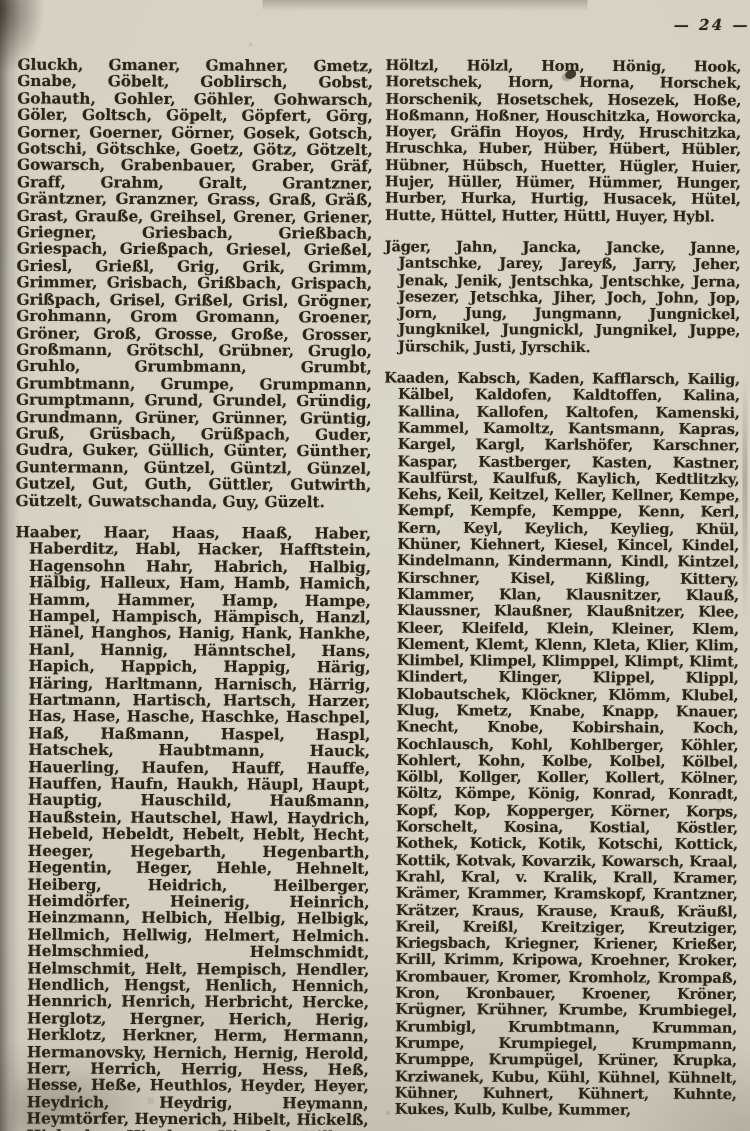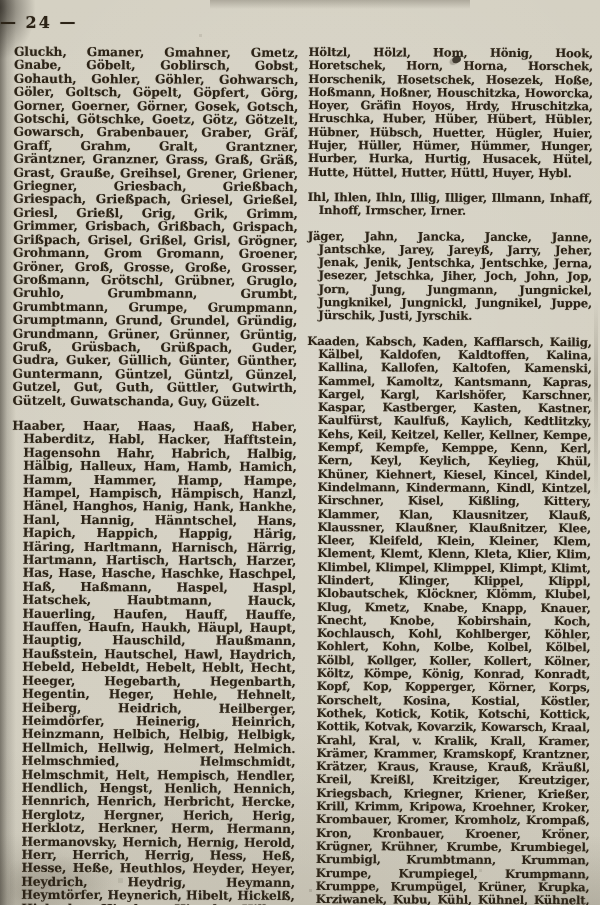--- a/index.html
+++ b/index.html
@@ -55,24 +55,25 @@
       310px 890px 0 1px rgba(70,64,52,0.16),
       120px 880px 0 2px rgba(70,64,52,0.10),
       480px 870px 0 1px rgba(70,64,52,0.14),
       590px 400px 0 1px rgba(70,64,52,0.15),
       200px 35px 0 1px rgba(70,64,52,0.12),
       95px 470px 0 1px rgba(70,64,52,0.10);
   }
 
   .page-number {
     position:absolute; top:13px; left:0; width:100%;
-    text-align:left;
-    font-size:16px; font-weight:bold; letter-spacing:2px;
+    text-align:right;
+    font-size:12px; font-weight:bold; letter-spacing:2px;
     color:#2c2316;
     text-shadow:0 0 1px rgba(44,35,22,0.35);
+    font-style:italic;
   }
 
   .text-block {
     position:absolute; left:14px; top:46px; width:579px;
     display:flex; gap:10px; align-items:flex-start;
     transform:rotate(0.25deg); transform-origin:50% 0;
     color:#2d2417;
     text-shadow:0 0 1px rgba(45,36,23,0.40);
     font-weight:bold;
   }
@@ -97,21 +98,20 @@
 
   <div class="page-number">— 24 —</div>
 
   <div class="text-block">
     <div class="column column-left">
         <p class="para">Gluckh, Gmaner, Gmahner, Gmetz, Gnabe, Göbelt, Goblirsch, Gobst, Gohauth, Gohler, Göhler, Gohwarsch, Göler, Goltsch, Göpelt, Göpfert, Görg, Gorner, Goerner, Görner, Gosek, Gotsch, Gotschi, Götschke, Goetz, Götz, Götzelt, Gowarsch, Grabenbauer, Graber, Gräf, Graff, Grahm, Gralt, Grantzner, Gräntzner, Granzner, Grass, Graß, Gräß, Grast, Grauße, Greihsel, Grener, Griener, Griegner, Griesbach, Grießbach, Griespach, Grießpach, Griesel, Grießel, Griesl, Grießl, Grig, Grik, Grimm, Grimmer, Grisbach, Grißbach, Grispach, Grißpach, Grisel, Grißel, Grisl, Grögner, Grohmann, Grom Gromann, Groener, Gröner, Groß, Grosse, Große, Grosser, Großmann, Grötschl, Grübner, Gruglo, Gruhlo, Grumbmann, Grumbt, Grumbtmann, Grumpe, Grumpmann, Grumptmann, Grund, Grundel, Gründig, Grundmann, Grüner, Grünner, Grüntig, Gruß, Grüsbach, Grüßpach, Guder, Gudra, Guker, Güllich, Günter, Günther, Guntermann, Güntzel, Güntzl, Günzel, Gutzel, Gut, Guth, Güttler, Gutwirth, Gützelt, Guwatschanda, Guy, Güzelt.</p>
         <p class="para hang">Haaber, Haar, Haas, Haaß, Haber, Haberditz, Habl, Hacker, Hafftstein, Hagensohn Hahr, Habrich, Halbig, Hälbig, Halleux, Ham, Hamb, Hamich, Hamm, Hammer, Hamp, Hampe, Hampel, Hampisch, Hämpisch, Hanzl, Hänel, Hanghos, Hanig, Hank, Hankhe, Hanl, Hannig, Hänntschel, Hans, Hapich, Happich, Happig, Härig, Häring, Harltmann, Harnisch, Härrig, Hartmann, Hartisch, Hartsch, Harzer, Has, Hase, Hasche, Haschke, Haschpel, Haß, Haßmann, Haspel, Haspl, Hatschek, Haubtmann, Hauck, Hauerling, Haufen, Hauff, Hauffe, Hauffen, Haufn, Haukh, Häupl, Haupt, Hauptig, Hauschild, Haußmann, Haußstein, Hautschel, Hawl, Haydrich, Hebeld, Hebeldt, Hebelt, Heblt, Hecht, Heeger, Hegebarth, Hegenbarth, Hegentin, Heger, Hehle, Hehnelt, Heiberg, Heidrich, Heilberger, Heimdörfer, Heinerig, Heinrich, Heinzmann, Helbich, Helbig, Helbigk, Hellmich, Hellwig, Helmert, Helmich. Helmschmied, Helmschmidt, Helmschmit, Helt, Hempisch, Hendler, Hendlich, Hengst, Henlich, Hennich, Hennrich, Henrich, Herbricht, Hercke, Herglotz, Hergner, Herich, Herig, Herklotz, Herkner, Herm, Hermann, Hermanovsky, Hernich, Hernig, Herold, Herr, Herrich, Herrig, Hess, Heß, Hesse, Heße, Heuthlos, Heyder, Heyer, Heydrich, Heydrig, Heymann, Heymtörfer, Heynerich, Hibelt, Hickelß, Hiebsch, Hienke, Hiesel, Hilbert, Hilfert, Hillmich, Himmel, Himmer, Hinck, Hinke, Hinterholzer, Hinzpeter, Hirsch, Hirschmann, Hittl, Höbelt, Hocke, Hodiak, Höer, Hofer, Hofmann, Hoffmann, Hofnagel, Höhl, Höhle, Hohler, Hojer, Hok, Hoke, Holer, Holl, Holmatz, Holmer, Holobki, Höltzel,</p>
       </div>
     <div class="column column-right">
         <p class="para">Höltzl, Hölzl, Hom, Hönig, Hook, Horetschek, Horn, Horna, Horschek, Horschenik, Hosetschek, Hosezek, Hoße, Hoßmann, Hoßner, Houschitzka, Howorcka, Hoyer, Gräfin Hoyos, Hrdy, Hruschitzka, Hruschka, Huber, Hüber, Hübert, Hübler, Hübner, Hübsch, Huetter, Hügler, Huier, Hujer, Hüller, Hümer, Hümmer, Hunger, Hurber, Hurka, Hurtig, Husacek, Hütel, Hutte, Hüttel, Hutter, Hüttl, Huyer, Hybl.</p>
-        <p class="para hang">Ihl, Ihlen, Ihln, Illig, Illiger, Illmann, Inhaff, Inhoff, Irmscher, Irner.</p>
         <p class="para hang">Jäger, Jahn, Jancka, Jancke, Janne, Jantschke, Jarey, Jareyß, Jarry, Jeher, Jenak, Jenik, Jentschka, Jentschke, Jerna, Jesezer, Jetschka, Jiher, Joch, John, Jop, Jorn, Jung, Jungmann, Jungnickel, Jungknikel, Jungnickl, Jungnikel, Juppe, Jürschik, Justi, Jyrschik.</p>
         <p class="para hang">Kaaden, Kabsch, Kaden, Kafflarsch, Kailig, Kälbel, Kaldofen, Kaldtoffen, Kalina, Kallina, Kallofen, Kaltofen, Kamenski, Kammel, Kamoltz, Kantsmann, Kapras, Kargel, Kargl, Karlshöfer, Karschner, Kaspar, Kastberger, Kasten, Kastner, Kaulfürst, Kaulfuß, Kaylich, Kedtlitzky, Kehs, Keil, Keitzel, Keller, Kellner, Kempe, Kempf, Kempfe, Kemppe, Kenn, Kerl, Kern, Keyl, Keylich, Keylieg, Khül, Khüner, Kiehnert, Kiesel, Kincel, Kindel, Kindelmann, Kindermann, Kindl, Kintzel, Kirschner, Kisel, Kißling, Kittery, Klammer, Klan, Klausnitzer, Klauß, Klaussner, Klaußner, Klaußnitzer, Klee, Kleer, Kleifeld, Klein, Kleiner, Klem, Klement, Klemt, Klenn, Kleta, Klier, Klim, Klimbel, Klimpel, Klimppel, Klimpt, Klimt, Klindert, Klinger, Klippel, Klippl, Klobautschek, Klöckner, Klömm, Klubel, Klug, Kmetz, Knabe, Knapp, Knauer, Knecht, Knobe, Kobirshain, Koch, Kochlausch, Kohl, Kohlberger, Köhler, Kohlert, Kohn, Kolbe, Kolbel, Kölbel, Kölbl, Kollger, Koller, Kollert, Kölner, Költz, Kömpe, König, Konrad, Konradt, Kopf, Kop, Kopperger, Körner, Korps, Korschelt, Kosina, Kostial, Köstler, Kothek, Kotick, Kotik, Kotschi, Kottick, Kottik, Kotvak, Kovarzik, Kowarsch, Kraal, Krahl, Kral, v. Kralik, Krall, Kramer, Krämer, Krammer, Kramskopf, Krantzner, Krätzer, Kraus, Krause, Krauß, Kräußl, Kreil, Kreißl, Kreitziger, Kreutziger, Kriegsbach, Kriegner, Kriener, Krießer, Krill, Krimm, Kripowa, Kroehner, Kroker, Krombauer, Kromer, Kromholz, Krompaß, Kron, Kronbauer, Kroener, Kröner, Krügner, Krühner, Krumbe, Krumbiegel, Krumbigl, Krumbtmann, Krumman, Krumpe, Krumpiegel, Krumpmann, Krumppe, Krumpügel, Krüner, Krupka, Krziwanek, Kubu, Kühl, Kühnel, Kühnelt, Kühner, Kuhnert, Kühnert, Kuhnte, Kukes, Kulb, Kulbe, Kummer,</p>
       </div>
   </div>
 
   <div class="ink-blot"></div>
 
 </div>
 
 </body></html>

